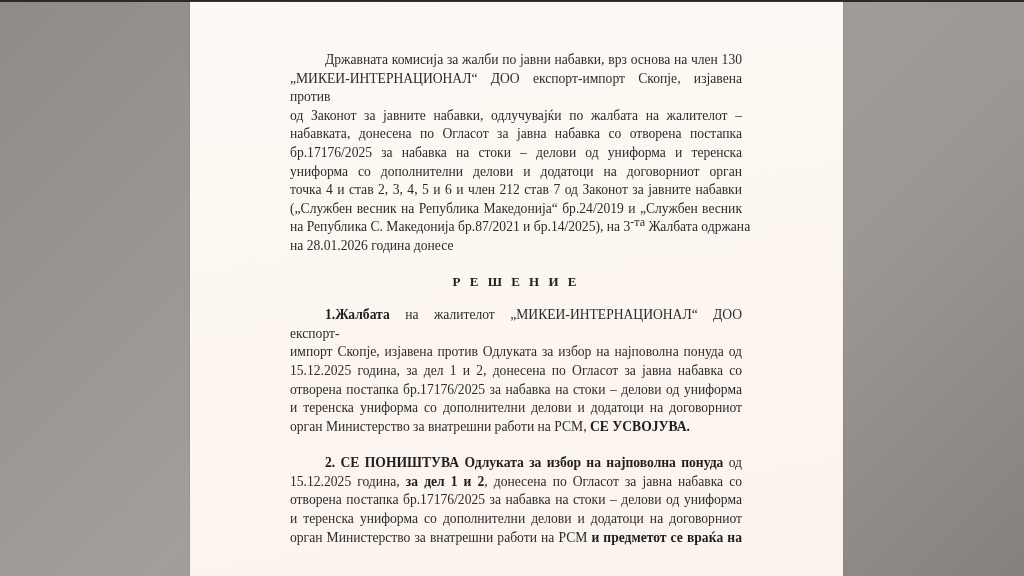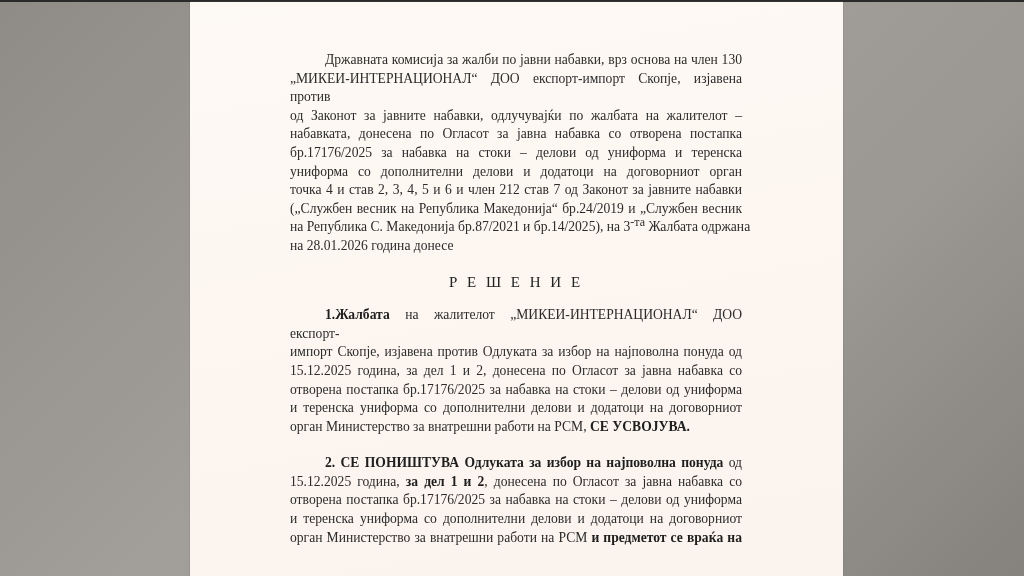--- a/index.html
+++ b/index.html
@@ -19,22 +19,22 @@
     box-shadow: 0 0 1px #6c6a67;
   }
   .content {
     position: absolute; left: 100px; top: 49px; width: 452px;
     font-family: "Liberation Serif", "DejaVu Serif", serif;
     font-size: 13.6px; line-height: 18.6px; color: #2b2b2b;
     text-align: justify;
   }
   .ln { display: block; white-space: nowrap; }
   .heading {
-    text-align: center; font-weight: normal; letter-spacing: 3px;
-    margin: 17px 0 15px 0; font-size: 15px; color: #222;
+    text-align: center; font-weight: bold; letter-spacing: 3px;
+    margin: 17px 0 15px 0; font-size: 13px; color: #222;
   }
   .gap { height: 18px; }
   b { color: #1e1e1e; }
   sup { font-size: 12px; line-height: 0; vertical-align: 5px; }
 </style>
 </head>
 <body>
 
 <div class="topbar"></div>
 

